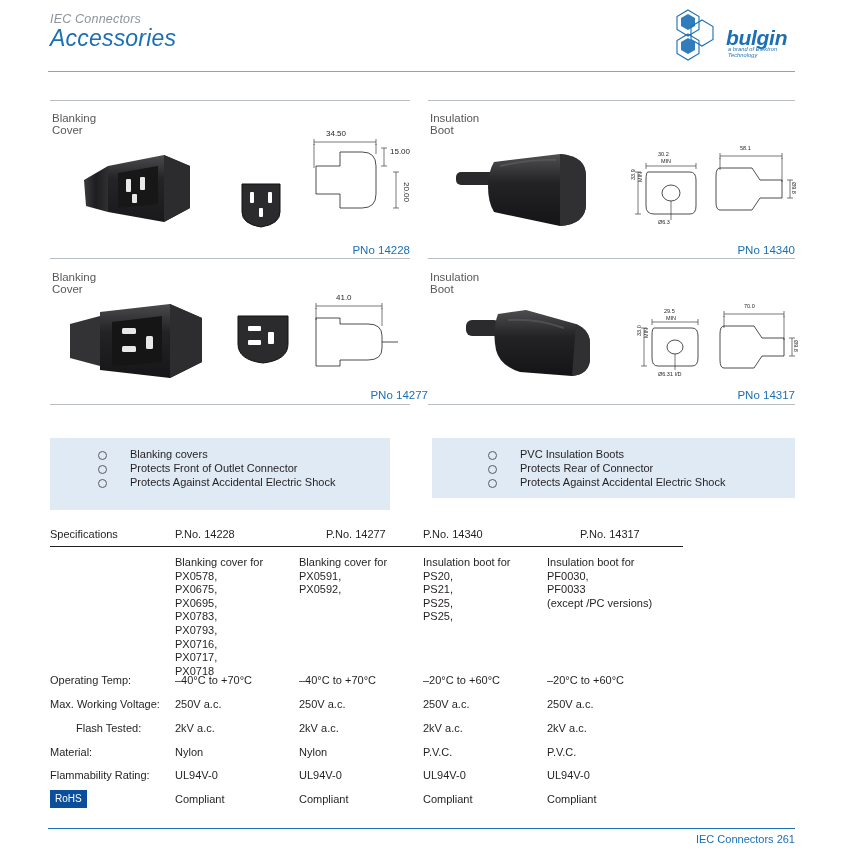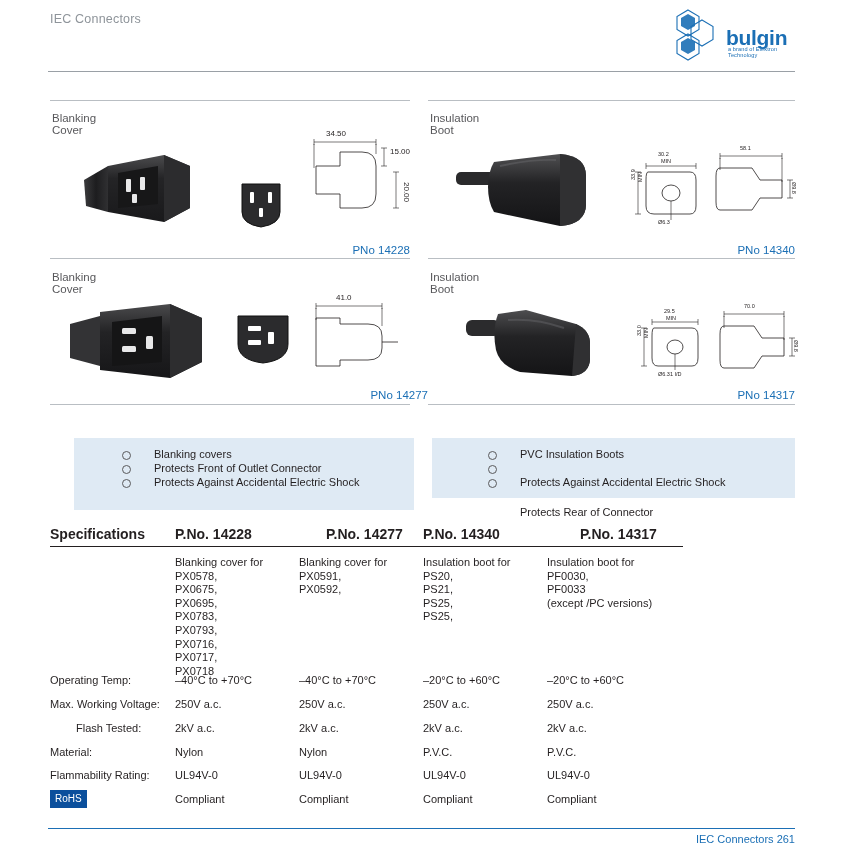--- a/index.html
+++ b/index.html
@@ -13,21 +13,21 @@
     position: relative;
     font-family: "Liberation Sans", sans-serif;
     color: #231f20;
     overflow: hidden;
   }
 
   
   .page-header {
     position: absolute;
     left: 0; top: 0;
-    width: 843px; height: 80px;
+    width: 843px; height: 80px; font-style: italic;
   }
   .header-rule {
     position: absolute;
     left: 48px; top: 71px;
     width: 747px; height: 1px;
     background: #9aa0a6;
   }
   .header-sub {
     position: absolute;
     left: 50px; top: 12px;
@@ -119,22 +119,22 @@
     width: 633px; height: 1px;
     background: #231f20;
   }
   .spec-cell {
     position: absolute;
     font-size: 11px;
     color: #231f20;
     line-height: 13.6px;
   }
   .spec-head {
-    font-weight: bold;
-    font-size: 14px;
+    font-weight: normal;
+    font-size: 11px;
   }
   .rohs-badge {
     position: absolute;
     left: 50px; top: 790px;
     background: #0b4f9c;
     color: #ffffff;
     font-size: 10px;
     padding: 2px 4px 3px 4px;
     border: 1px solid #0b4f9c;
   }
@@ -159,20 +159,21 @@
   .dim-text-sm { font-family: "Liberation Sans", sans-serif; font-size: 5.5px; fill: #231f20; }
   .dim-line { stroke: #231f20; stroke-width: .6; fill: none; }
   .obj-line { stroke: #231f20; stroke-width: .8; fill: none; }
   .obj-fill { fill: #ffffff; stroke: #231f20; stroke-width: .8; }
 </style>
 </head>
 <body>
 
 <div class="page-header">
   <div class="header-sub">IEC Connectors</div>
+  <div class="header-title">Accessories</div>
 
   <div class="logo-wrap">
     <svg class="logo-mark" width="58" height="56" viewBox="0 0 58 56">
       <g stroke="#1b6fb5" stroke-width="1.1" fill="none">
         <polygon points="16,2 27,8.5 27,21.5 16,28 5,21.5 5,8.5"></polygon>
         <polygon points="30,12 41,18.5 41,31.5 30,38 19,31.5 19,18.5"></polygon>
         <polygon points="16,26 27,32.5 27,45.5 16,52 5,45.5 5,32.5"></polygon>
       </g>
       <g fill="#1b6fb5" opacity="0.9">
         <polygon points="16,6 23,10 23,18 16,22 9,18 9,10"></polygon>
@@ -375,34 +376,34 @@
     <text class="dim-text-sm" x="28" y="16">70.0</text>
     <path class="obj-fill" d="M8,34 L38,34 L46,46 L68,46 L68,64 L46,64 L38,76 L8,76 Q4,76 4,68 L4,42 Q4,34 8,34 Z"></path>
     <line class="dim-line" x1="76" y1="46" x2="76" y2="64"></line>
     <path class="dim-line" d="M73,46 L79,46 M73,64 L79,64"></path>
     <text class="dim-text-sm" x="78" y="48" transform="rotate(90 78 48)">Ø9.8</text>
     <line class="dim-line" x1="68" y1="24" x2="68" y2="48"></line>
     <line class="dim-line" x1="8" y1="24" x2="8" y2="36"></line>
   </svg>
 </div>
 
-<div class="benefits" style="left:50px; top:438px; width:340px; height:72px;margin-left:24px;">
+<div class="benefits" style="left:50px; top:438px; width:340px; height:72px;">
   <div class="benefit-bullet" style="left:48px; top:13px;"></div>
   <div class="benefit-row" style="left:80px; top:10px;">Blanking covers</div>
   <div class="benefit-bullet" style="left:48px; top:27px;"></div>
   <div class="benefit-row" style="left:80px; top:24px;">Protects Front of Outlet Connector</div>
   <div class="benefit-bullet" style="left:48px; top:41px;"></div>
   <div class="benefit-row" style="left:80px; top:38px;">Protects Against Accidental Electric Shock</div>
 </div>
 
 <div class="benefits" style="left:432px; top:438px; width:363px; height:60px;">
   <div class="benefit-bullet" style="left:56px; top:13px;"></div>
   <div class="benefit-row" style="left:88px; top:10px;">PVC Insulation Boots</div>
   <div class="benefit-bullet" style="left:56px; top:27px;"></div>
-  <div class="benefit-row" style="left:88px; top:24px;margin-top:44px;">Protects Rear of Connector</div>
+  <div class="benefit-row" style="left:88px; top:24px;">Protects Rear of Connector</div>
   <div class="benefit-bullet" style="left:56px; top:41px;"></div>
   <div class="benefit-row" style="left:88px; top:38px;">Protects Against Accidental Electric Shock</div>
 </div>
 
 <div class="spec-table">
 
   <div class="spec-cell spec-head" style="left:0px; top:0px;">Specifications</div>
   <div class="spec-cell spec-head" style="left:125px; top:0px;">P.No. 14228</div>
   <div class="spec-cell spec-head" style="left:249px; top:0px;padding-left:27px;">P.No. 14277</div>
   <div class="spec-cell spec-head" style="left:373px; top:0px;">P.No. 14340</div>

